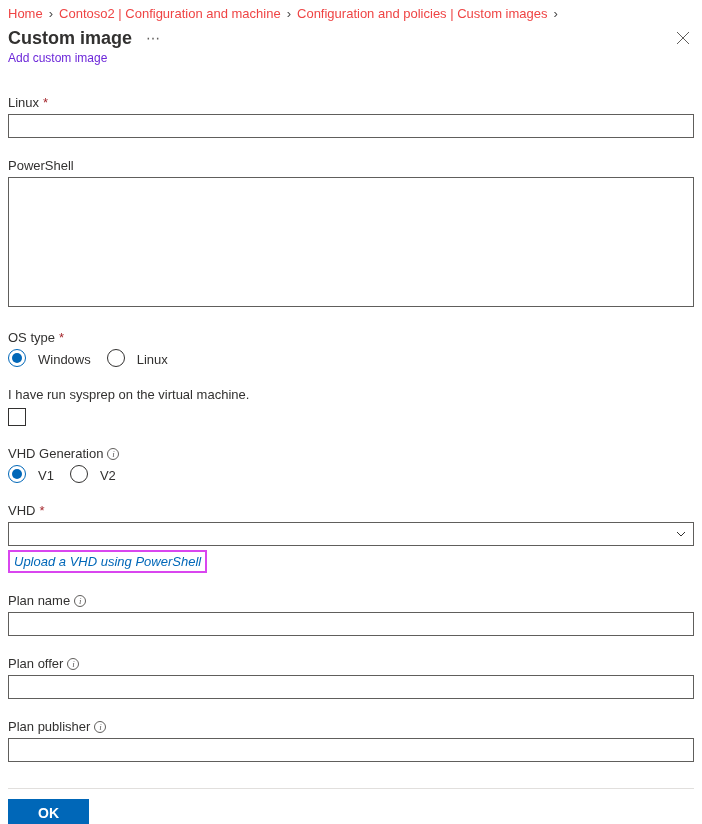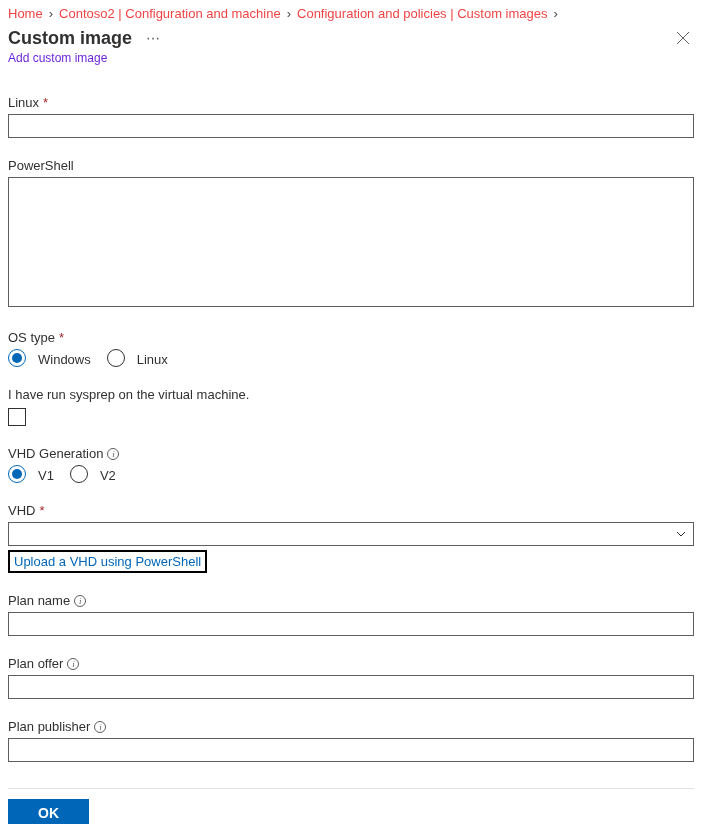--- a/index.html
+++ b/index.html
@@ -55,22 +55,22 @@
     .radio-outer.selected .radio-inner { display: block; }
     .checkbox {
       width: 18px; height: 18px; border: 1px solid #323130; margin-top: 6px; cursor: pointer;
     }
     .dropdown {
       display: flex; align-items: center; justify-content: space-between; cursor: pointer;
       padding-right: 6px;
     }
     .dropdown .chev-down svg { width: 12px; height: 12px; display: block; }
     .link-highlight {
-      display: inline-block; color: #0067b8; border: 2px solid #000000;
-      padding: 2px 4px; margin-top: 4px; cursor: pointer; font-size: 13px;
+      display: inline-block; color: #0067b8; border: 2px solid #d946ef;
+      padding: 2px 4px; margin-top: 4px; cursor: pointer; font-size: 13px; font-style: italic;
     }
     .footer {
       margin-top: 26px; border-top: 1px solid #e1dfdd; padding-top: 10px;
     }
     .ok-button {
       background: #0067b8; color: #fff; border: none; padding: 6px 30px;
       font-size: 14px; font-weight: 600; cursor: pointer;
     }
   </style>
 </head>

